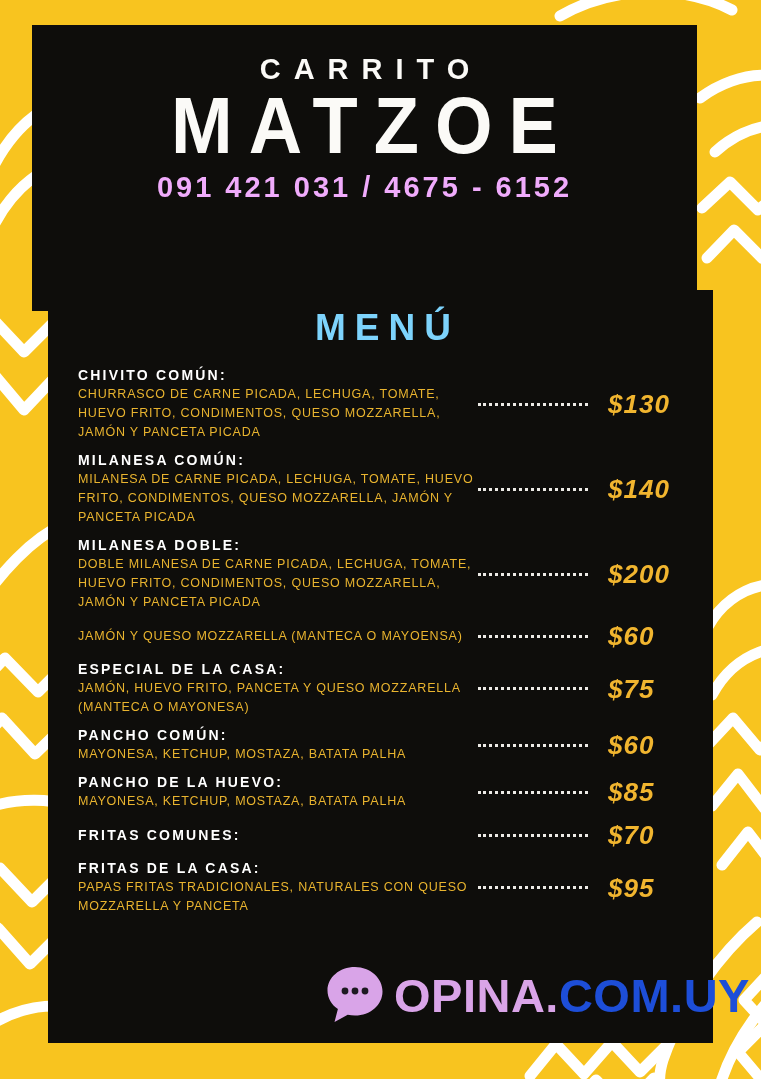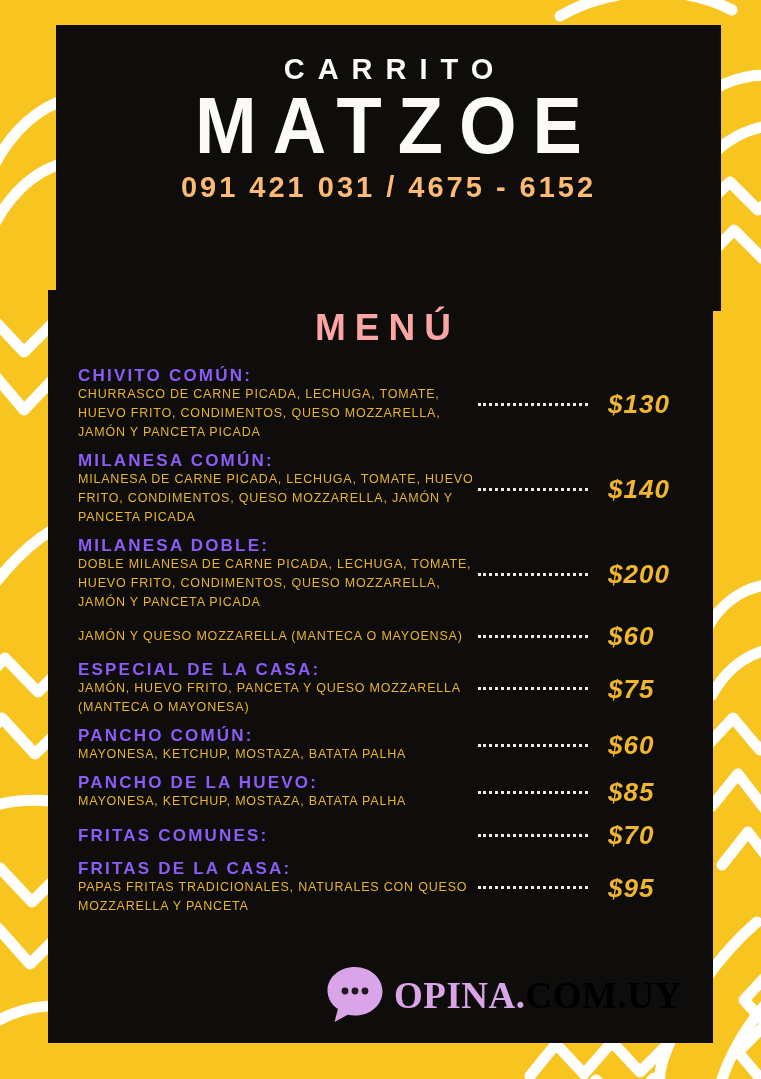--- a/index.html
+++ b/index.html
@@ -8,47 +8,47 @@
     width:761px;height:1079px;
     background:#F8C41F;
     overflow:hidden;
     font-family:"Liberation Sans", sans-serif;
     -webkit-font-smoothing:antialiased;
   }
   .doodles{position:absolute;left:0;top:0;z-index:0;}
   .panel{position:absolute;background:#0E0D0B;z-index:1;box-sizing:border-box;}
 
   
-  .header-panel{left:56px;top:25px;width:665px;height:286px;text-align:center;}
+  .header-panel{left:32px;top:25px;width:665px;height:286px;text-align:center;}
   .brand-small{
     margin-top:28px;
     color:#FBFAF7;font-size:29px;font-weight:bold;
     letter-spacing:13px;text-indent:13px;line-height:32px;
   }
   .brand-large{
     color:#FBFAF7;font-size:74px;font-weight:bold;
     letter-spacing:16px;text-indent:16px;line-height:82px;
     transform:scaleY(1.08);
   }
   .phone{
-    color:#fdba74;font-size:29px;font-weight:bold;
+    color:#f0abfc;font-size:29px;font-weight:bold;
     letter-spacing:3px;line-height:34px;margin-top:3px;
   }
 
   
   .menu-panel{left:48px;top:290px;width:665px;height:753px;padding:18px 25px 0 30px;}
   .menu-title{
     margin:0 0 18px 0;text-align:center;
-    color:#fca5a5;font-size:37px;font-weight:bold;
+    color:#7dd3fc;font-size:37px;font-weight:bold;
     letter-spacing:9px;text-indent:9px;line-height:40px;
   }
   .menu-item{display:flex;align-items:center;margin-bottom:9px;}
   .item-left{flex:0 0 392px;min-width:0;}
   .item-name{
-    color:#8b5cf6;font-size:17px;font-weight:bold;
+    color:#ffffff;font-size:14px;font-weight:bold;
     letter-spacing:2.2px;line-height:19px;white-space:pre;
   }
   .item-desc{
     color:#E9B42F;font-size:12.5px;font-weight:normal;
     letter-spacing:0.8px;line-height:19px;white-space:pre;
   }
   .item-dots{
     flex:none;width:110px;height:0;
     border-bottom:3px dotted #ECEAE6;
     margin-left:8px;
@@ -59,23 +59,23 @@
     line-height:30px;
     font-style:italic;
   }
 
   
   .watermark{
     position:absolute;left:322px;top:962px;z-index:5;
     display:flex;align-items:center;white-space:nowrap;
   }
   .wm-icon{display:inline-block;width:66px;height:66px;margin-right:6px;flex:none;}
-  .wm-text{font-size:37px;font-weight:bold;letter-spacing:0.5px;font-family:Liberation Serif, serif;}
+  .wm-text{font-size:47px;font-weight:bold;letter-spacing:0.5px;}
   .wm-a{color:#D9A4E8;}
-  .wm-b{color:#000000;}
+  .wm-b{color:#1d4ed8;}
 </style>
 </head>
 <body>
 
 <svg class="doodles" width="761" height="1079" viewBox="0 0 761 1079">
   <g stroke="#FFFFFF" stroke-width="11" fill="none" stroke-linecap="round" stroke-linejoin="round">
 
     <path d="M -30 240 C -10 120, 70 70, 135 110"></path>
     <path d="M -30 295 C -8 185, 58 140, 122 170"></path>
     <path d="M -38 350 L -8 318 L 24 352 L 58 318 L 90 350 L 122 322"></path>

